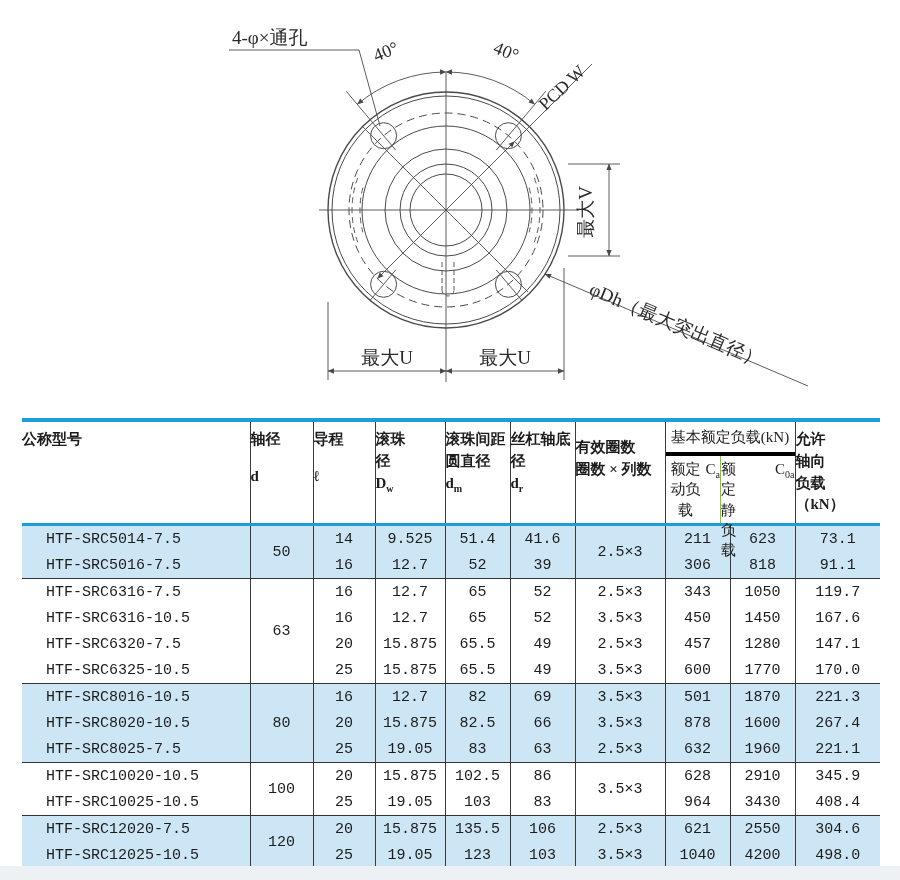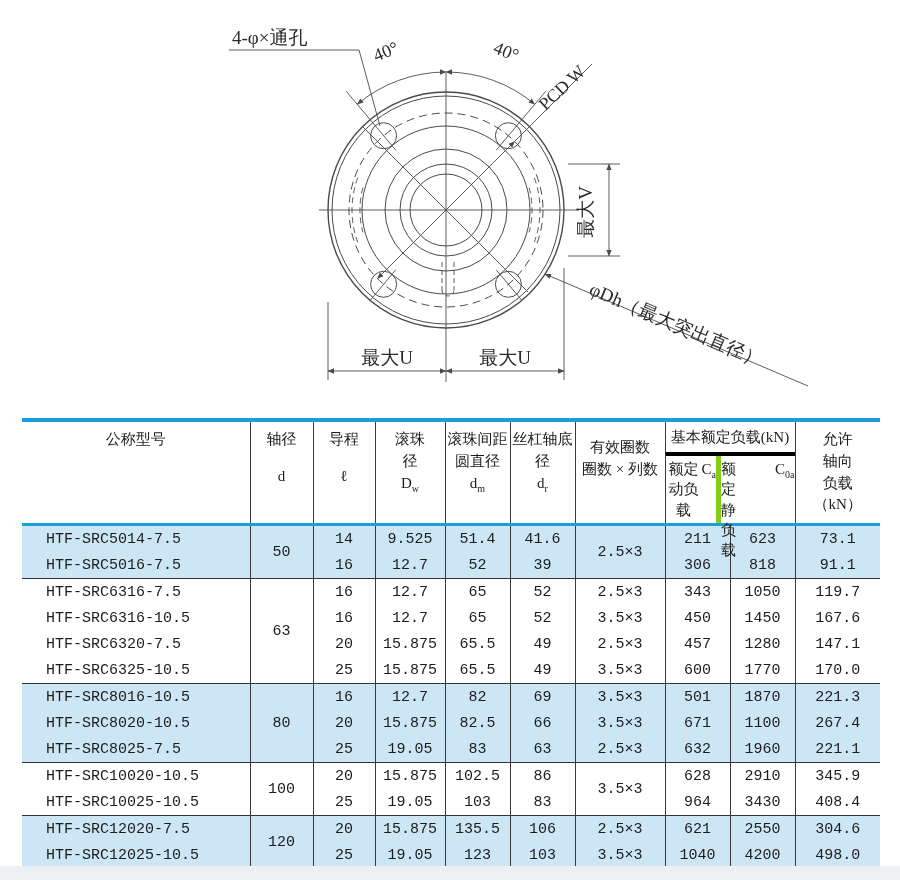--- a/index.html
+++ b/index.html
@@ -21,29 +21,29 @@
   }
   .spec-table{border-top:4px solid #1b9fd8;border-bottom:6px solid #1b9fd8;}
   th,td{padding:0;vertical-align:middle;}
   thead th{
     border-bottom:3px solid #1b9fd8;
     font-weight:normal;font-size:15px;line-height:1.45;
     vertical-align:top;height:98px;position:relative;
   }
   thead th + th{border-left:1px solid #3a3a3a;}
   tbody td + td{border-left:1px solid #3a3a3a;}
-  .th-flex{display:flex;flex-direction:column;justify-content:space-between;height:72px;box-sizing:border-box;padding:7px 0 6px 0;text-align:center;}
+  .th-flex{display:flex;flex-direction:column;justify-content:space-between;height:72px;box-sizing:border-box;padding:7px 0 6px 0;text-align:left;font-weight:bold;}
   .th-top-only{justify-content:flex-start;}
   .th-center{justify-content:center;}
   .sym{font-size:15px;}
   .sym sub{font-size:10px;}
   .th-load-top{height:30px;line-height:30px;border-bottom:4px solid #000000;text-align:center;}
   .th-load-bottom{display:flex;height:67px;}
   .th-load-half{flex:1;display:flex;flex-direction:row;justify-content:space-between;padding:3px 0 6px 0;text-align:center;line-height:1.35;}
-  .th-load-half + .th-load-half{border-left:5px solid #84cc16;gap:39px;}
+  .th-load-half + .th-load-half{border-left:1px solid #84cc16;gap:39px;}
   tbody td{
     height:26px;text-align:center;
     font-family:"Liberation Mono","DejaVu Sans Mono",monospace;font-size:15px;
   }
   tbody td.c-model{text-align:left;padding-left:24px;}
   tbody tr.hl td{background:#cde6f6;}
   tbody tr.group-start td{border-top:1px solid #333;}
   .bottom-strip{position:absolute;left:0;top:866px;width:900px;height:14px;background:#eef1f4;}
 </style>
 </head>
@@ -280,22 +280,22 @@
         <td class="c-num">1870</td>
         <td class="c-num">221.3</td>
       </tr>
       <tr class="hl">
         <td class="c-model">HTF-SRC8020-10.5</td>
         <td class="c-num">20</td>
         <td class="c-num">15.875</td>
         <td class="c-num">82.5</td>
         <td class="c-num">66</td>
         <td class="c-num">3.5×3</td>
-        <td class="c-num">671</td>
-        <td class="c-num">1100</td>
+        <td class="c-num">878</td>
+        <td class="c-num">1600</td>
         <td class="c-num">267.4</td>
       </tr>
       <tr class="hl">
         <td class="c-model">HTF-SRC8025-7.5</td>
         <td class="c-num">25</td>
         <td class="c-num">19.05</td>
         <td class="c-num">83</td>
         <td class="c-num">63</td>
         <td class="c-num">2.5×3</td>
         <td class="c-num">632</td>

